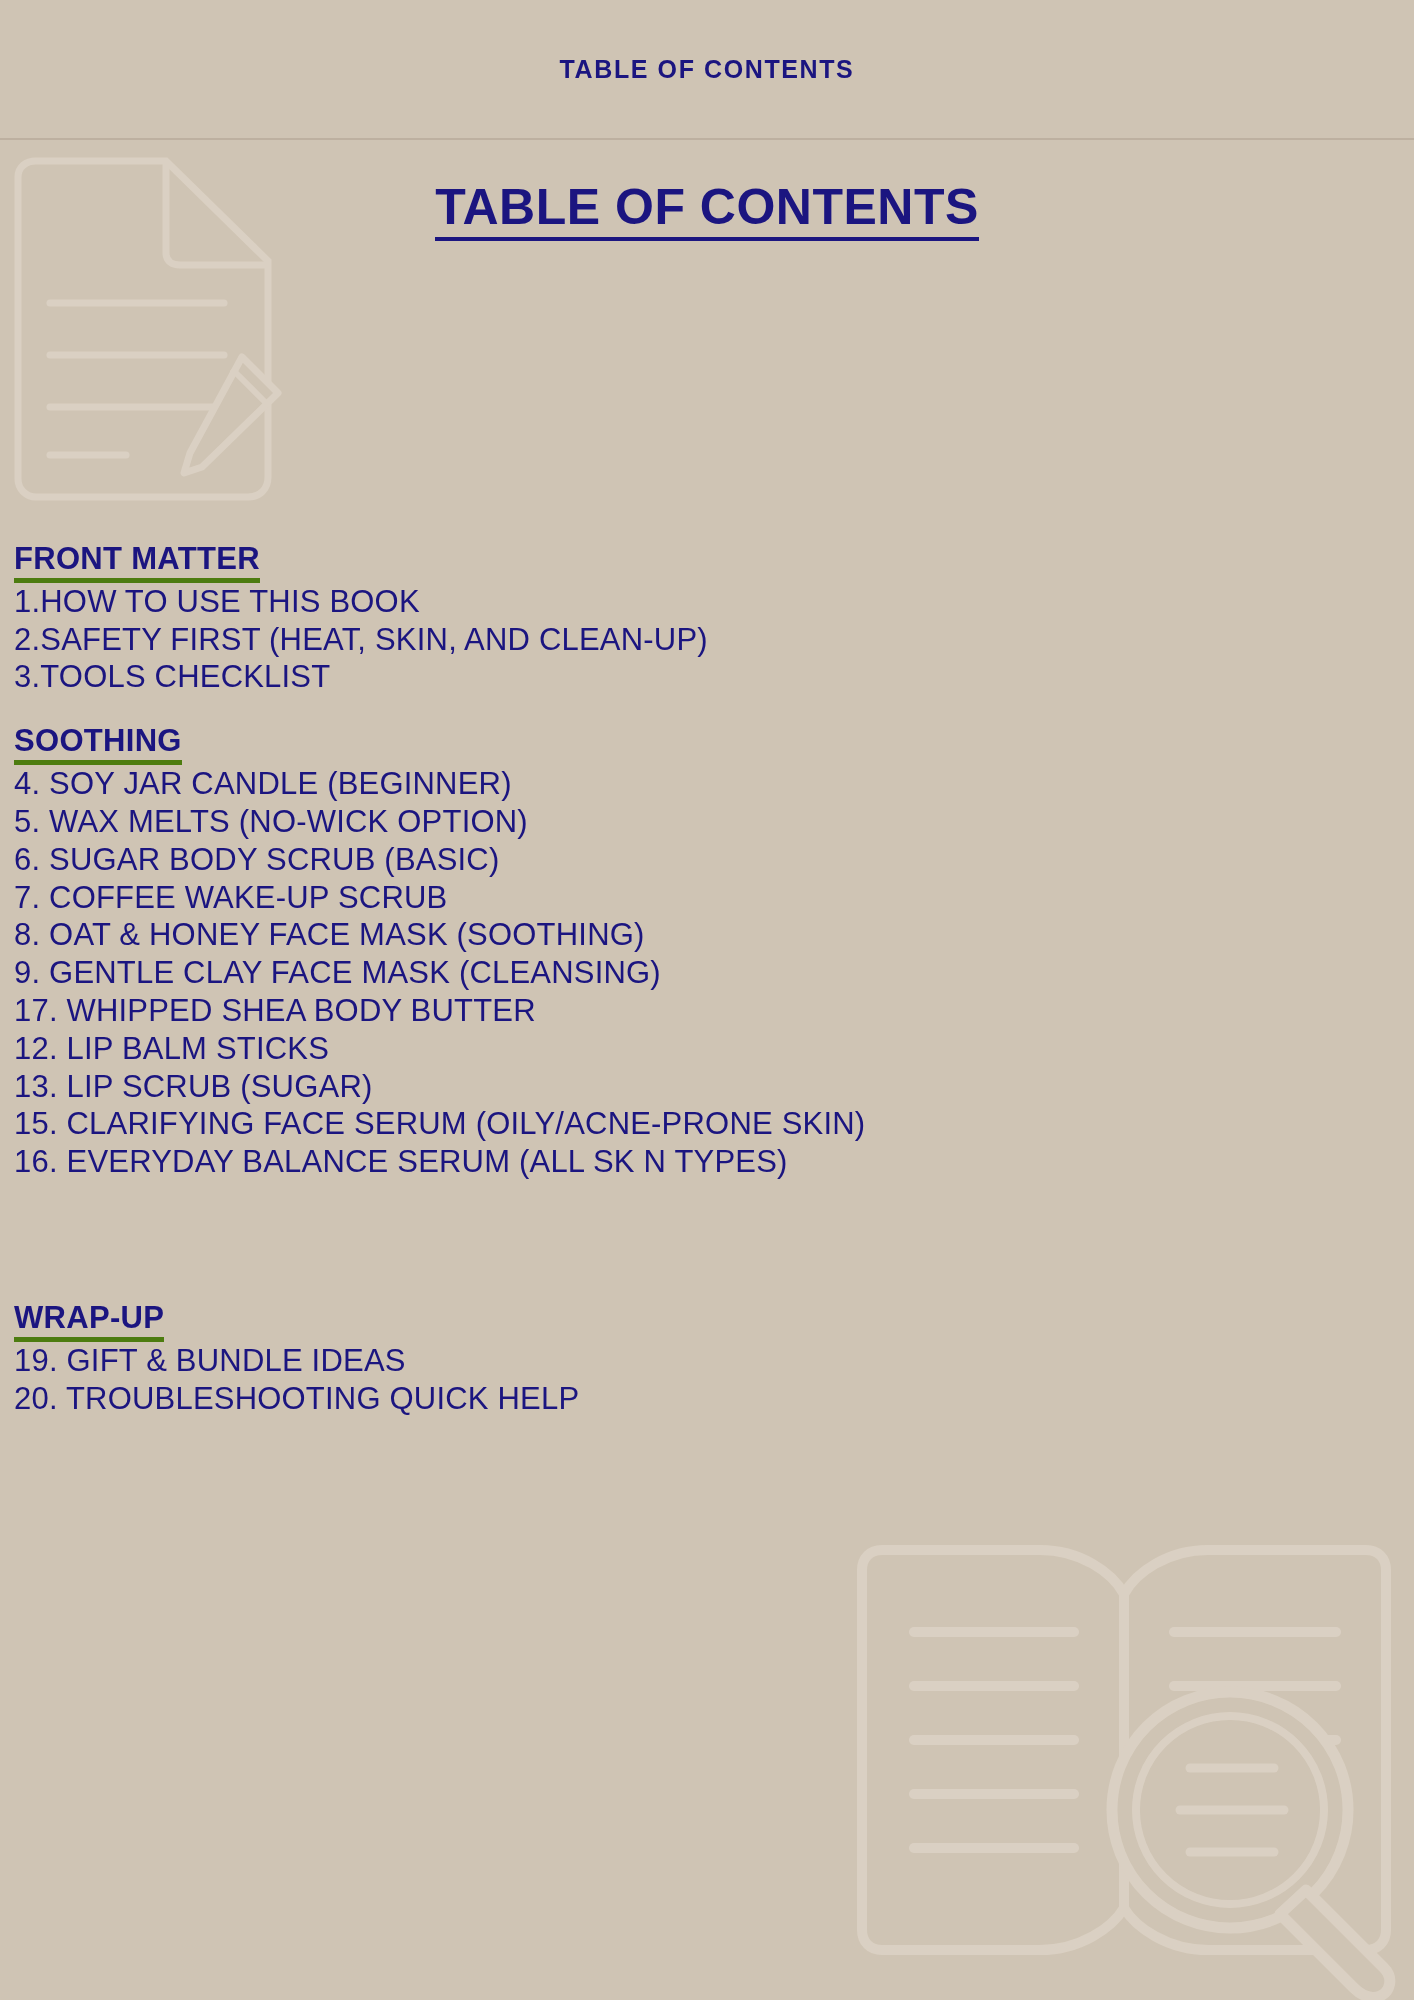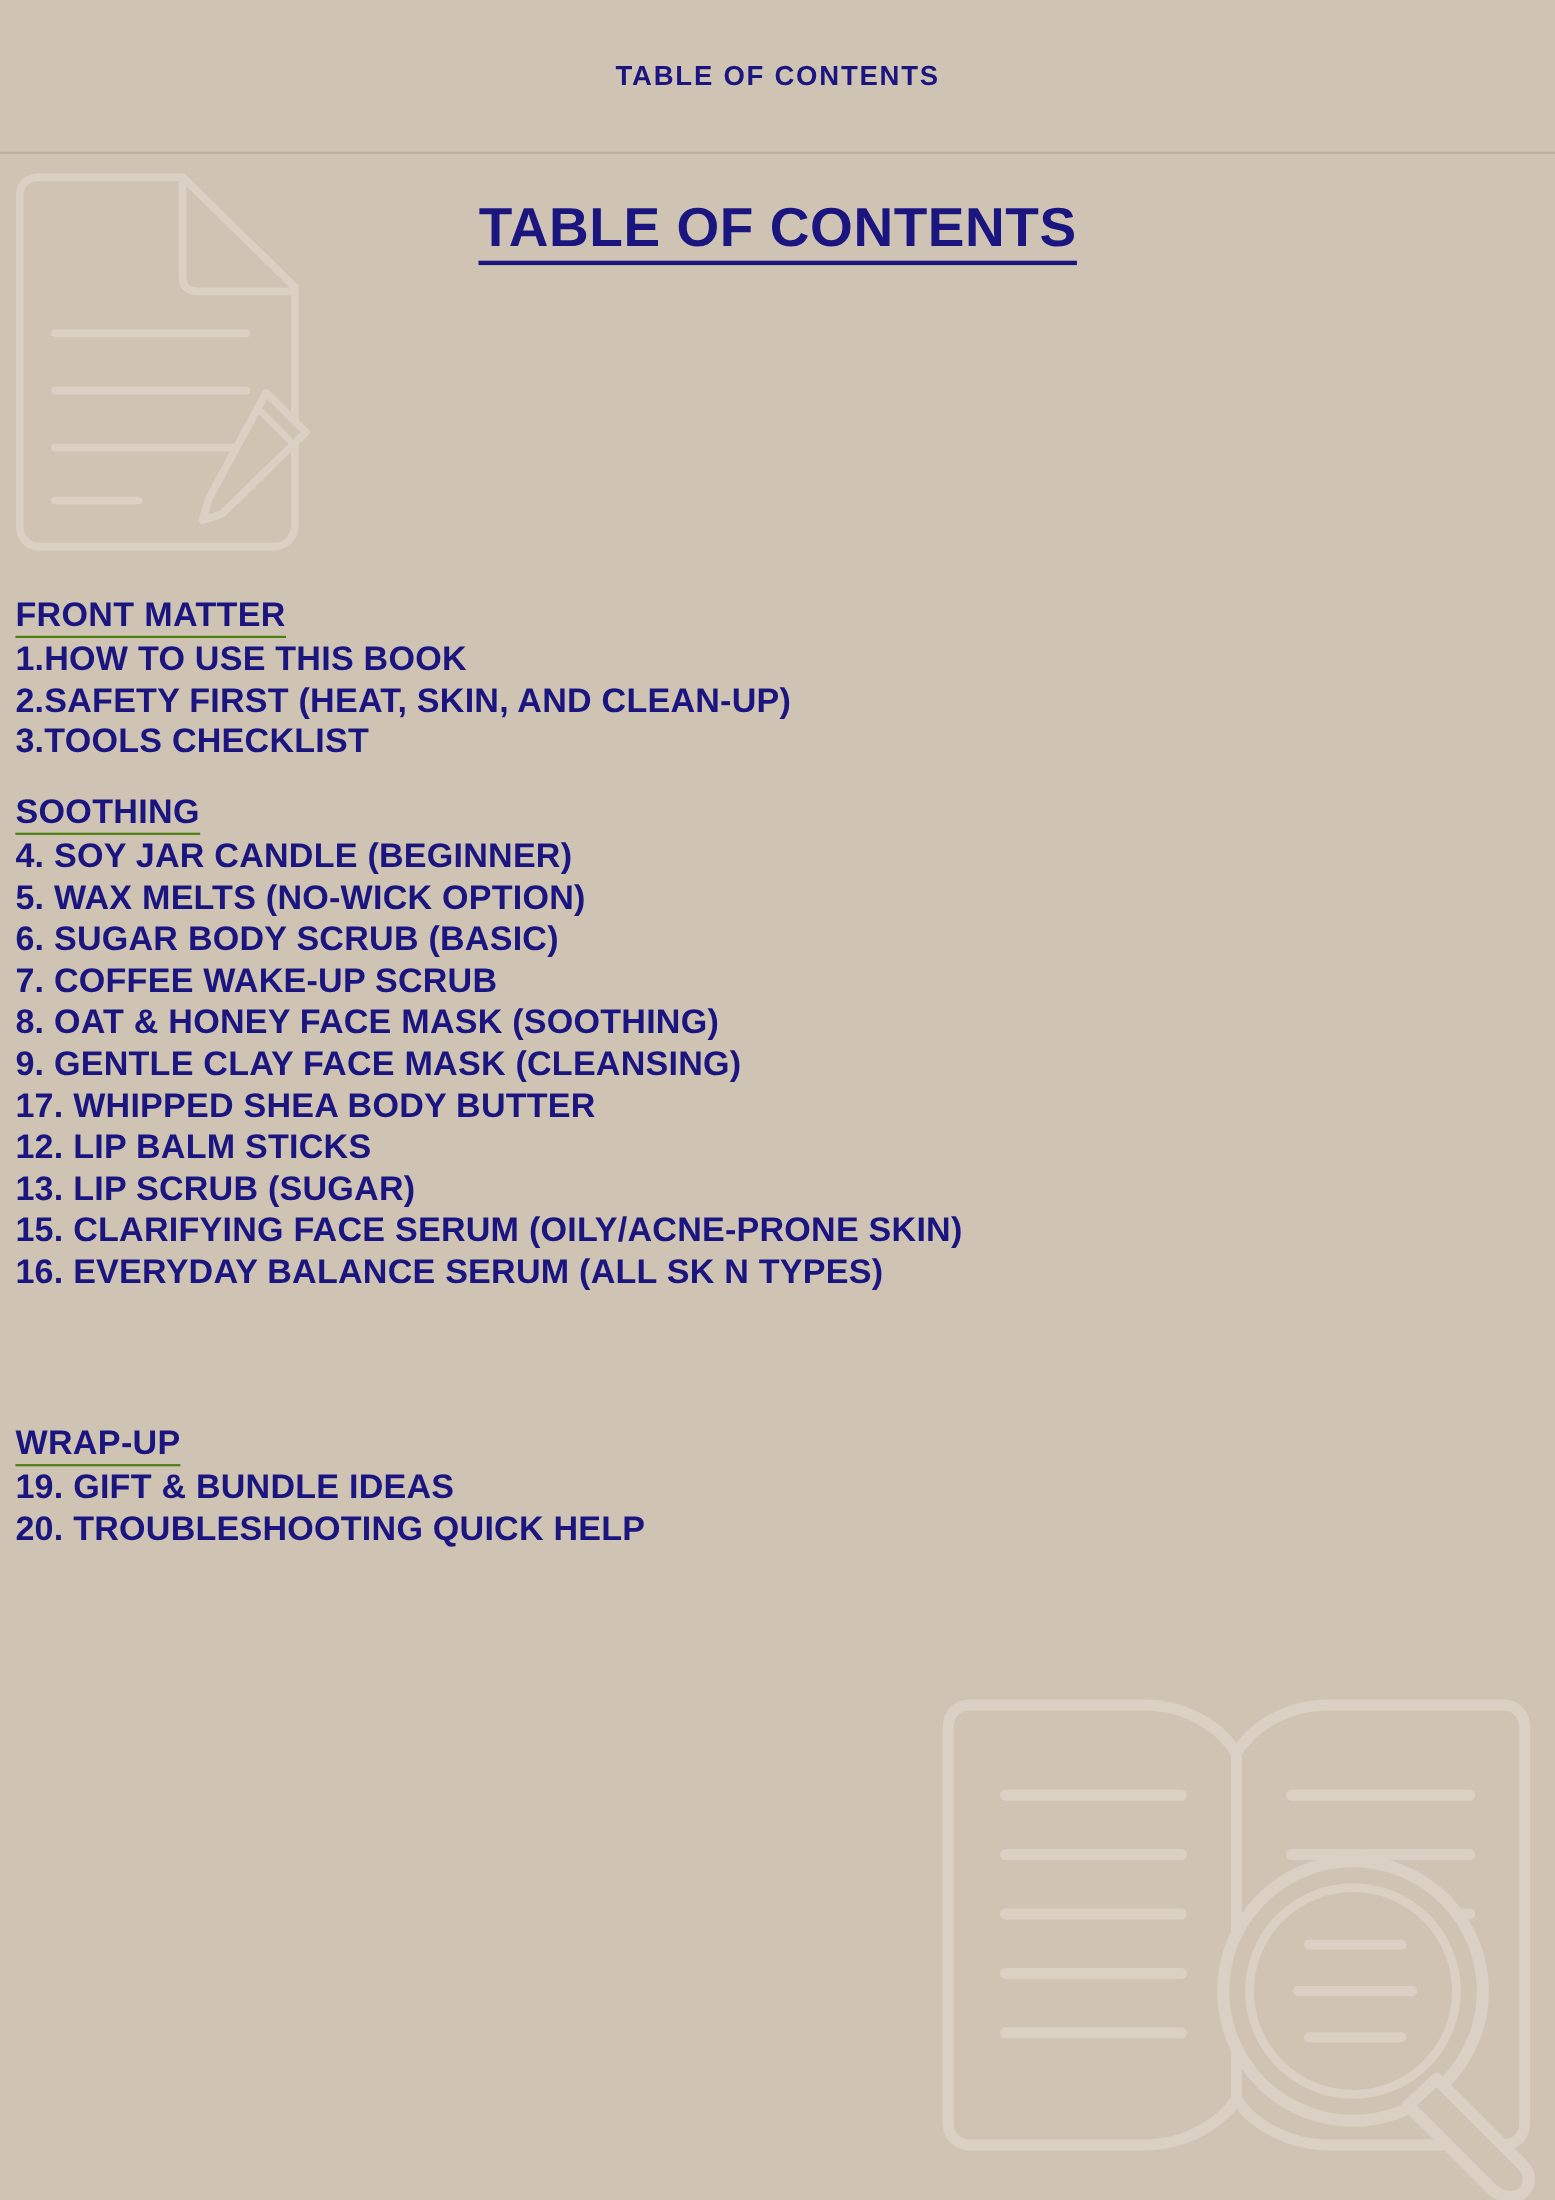--- a/index.html
+++ b/index.html
@@ -89,26 +89,26 @@
     width: 1160px;
   }
 
   .section-head {
     font-size: 31px;
     font-weight: bold;
     color: #1b1580;
     letter-spacing: 0.3px;
     line-height: 1.22;
     display: inline-block;
-    border-bottom: 2px solid #4d7c0f;
+    border-bottom: 5px solid #4d7c0f;
     margin: 0;
   }
   .entry {
     font-size: 31px;
-    font-weight: bold;
+    font-weight: normal;
     color: #1b1580;
     letter-spacing: 0.2px;
     line-height: 1.22;
     margin: 0;
   }
   .gap-small { height: 26px; }
   .gap-large { height: 118px; }
 </style>
 </head>
 <body>

